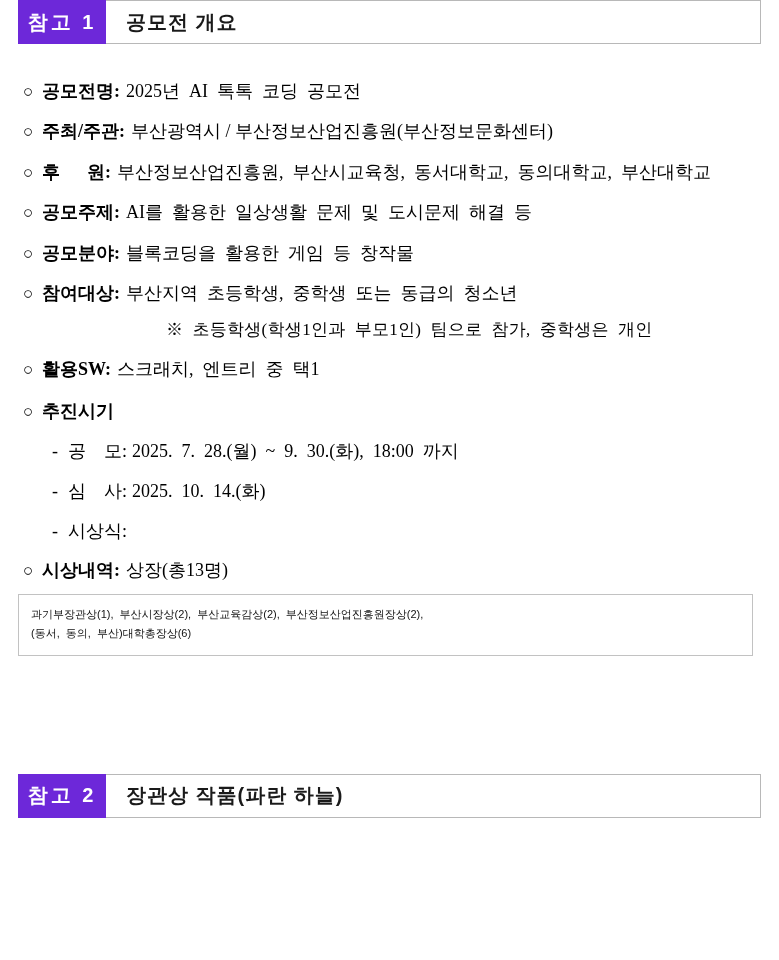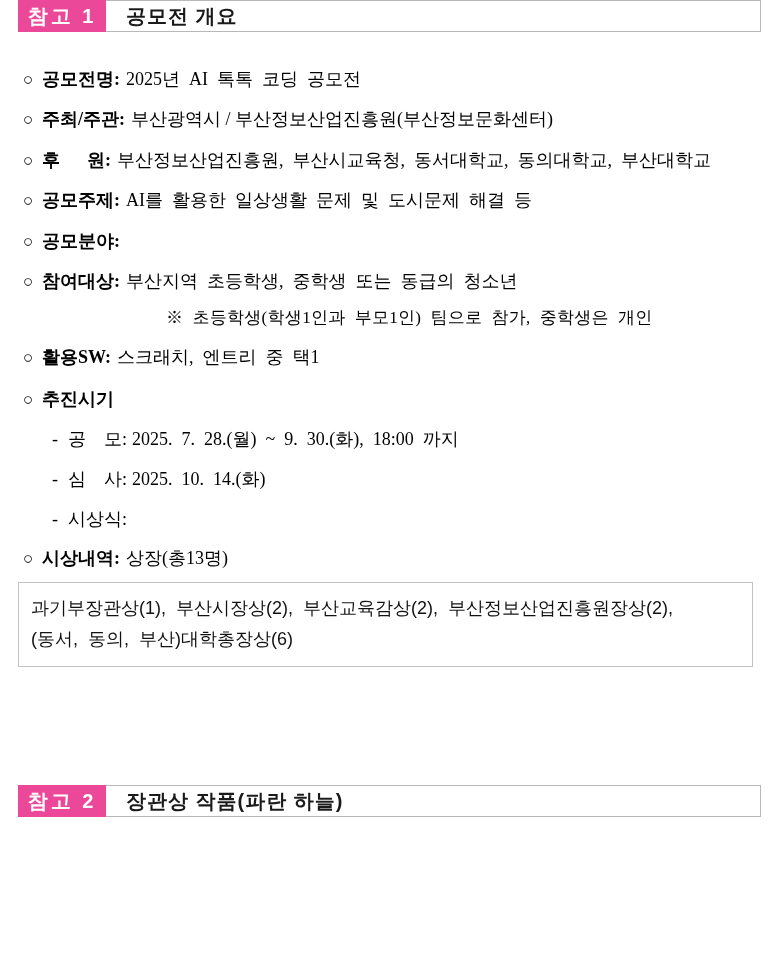--- a/index.html
+++ b/index.html
@@ -25,37 +25,37 @@
 
   
   .section-header {
     display: flex;
     align-items: stretch;
     margin: 0 18px;
   }
   .ref-badge {
     width: 88px;
     min-width: 88px;
-    background: #ec4899;
+    background: #6d28d9;
     color: #ffffff;
     font-family: "Liberation Sans", sans-serif;
     font-weight: bold;
     font-size: 20px;
     letter-spacing: 3px;
     display: flex;
     align-items: center;
     justify-content: center;
-    height: 32px;
+    height: 44px;
     box-sizing: border-box;
   }
   .header-title-box {
     flex: 1;
     border: 1px solid #b8b8b8;
     border-left: none;
-    height: 32px;
+    height: 44px;
     box-sizing: border-box;
     display: flex;
     align-items: center;
     padding-left: 20px;
     font-family: "Liberation Sans", sans-serif;
     font-weight: bold;
     font-size: 20px;
     letter-spacing: 1px;
     color: #1a1a1a;
   }
@@ -130,21 +130,21 @@
     font-size: 18px;
   }
 
   
   .award-box {
     margin: 6px 26px 0 18px;
     border: 1px solid #c2c2c2;
     padding: 10px 12px 12px 12px;
     box-sizing: border-box;
     font-family: "Liberation Sans", sans-serif;
-    font-size: 18px;
+    font-size: 11px;
     line-height: 1.7;
     color: #111111;
   }
   .award-line {
     white-space: pre;
   }
 
   .spacer-big {
     height: 118px;
   }
@@ -181,20 +181,21 @@
 
     <div class="item-row">
       <span class="bullet">○</span>
       <span class="label">공모주제:</span>
       <span class="value">AI를  활용한  일상생활  문제  및  도시문제  해결  등</span>
     </div>
 
     <div class="item-row">
       <span class="bullet">○</span>
       <span class="label">공모분야:</span>
+      <span class="value">블록코딩을  활용한  게임  등  창작물</span>
     </div>
 
     <div class="item-row">
       <span class="bullet">○</span>
       <span class="label">참여대상:</span>
       <span class="value">부산지역  초등학생,  중학생  또는  동급의  청소년</span>
     </div>
 
     <div class="note-row">
       <span class="note-indent"></span>

